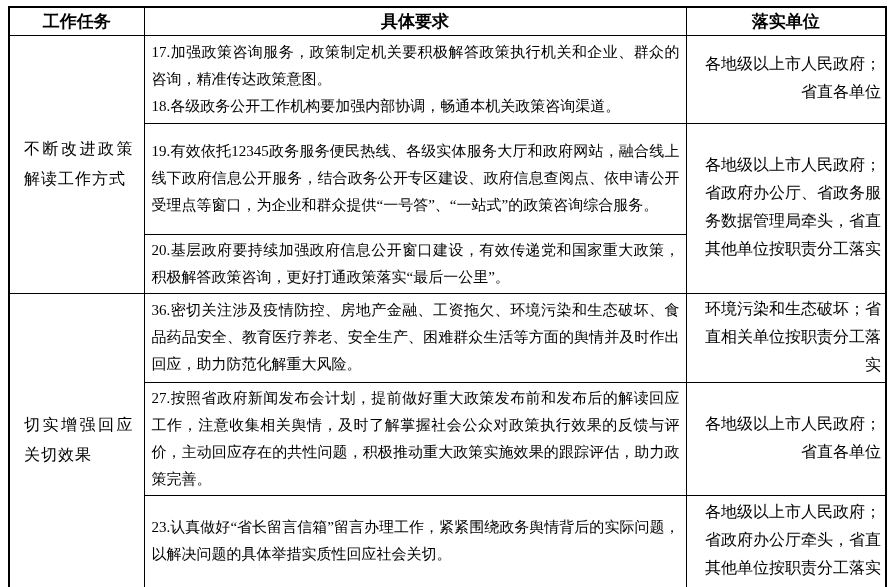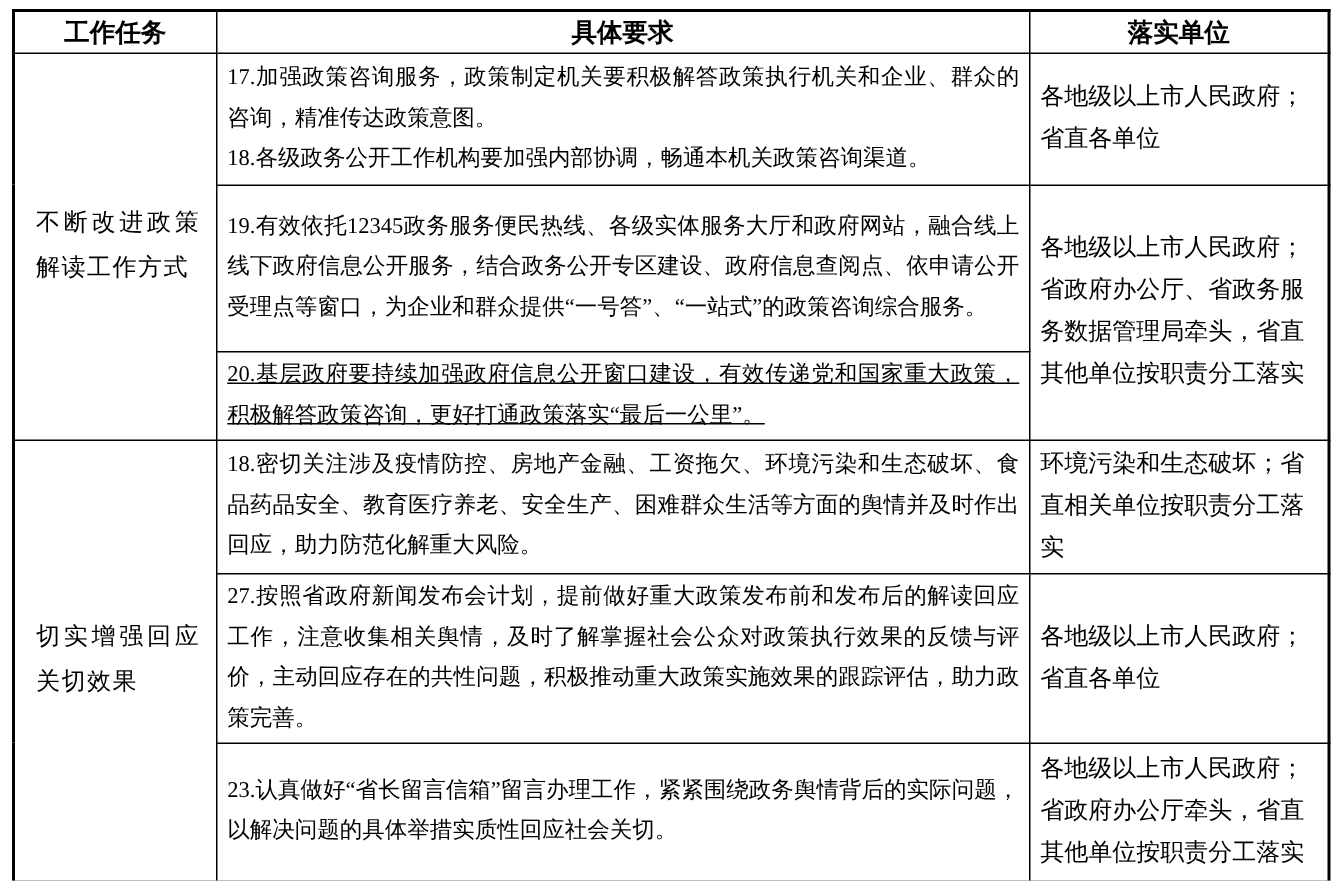--- a/index.html
+++ b/index.html
@@ -61,26 +61,26 @@
     margin: 0;
     line-height: 27px;
     text-align: justify;
     text-justify: inter-ideograph;
   }
   td.unit {
     vertical-align: middle;
     font-size: 16px;
     line-height: 28px;
     padding: 2px 4px 2px 7px;
-    text-align: left;
+    text-align: right;
     font-family: Liberation Mono, monospace;
   }
   tr.r1 td.req { height: 88px; }
   tr.r2 td.req { height: 111px; margin-top: 24px; }
-  tr.r3 td.req { height: 54px; text-decoration: underline; }
+  tr.r3 td.req { height: 54px; }
   tr.r4 td.req { height: 86px; }
   tr.r5 td.req { height: 113px; }
   tr.r6 td.req { height: 93px; }
 </style>
 </head>
 <body>
 
 <div class="page">
   <table class="doc-table">
     <colgroup>
@@ -111,21 +111,21 @@
         <td class="unit" rowspan="2">各地级以上市人民政府；省政府办公厅、省政务服务数据管理局牵头，省直其他单位按职责分工落实</td>
       </tr>
       <tr class="r3">
         <td class="req">
           <p>20.基层政府要持续加强政府信息公开窗口建设，有效传递党和国家重大政策，积极解答政策咨询，更好打通政策落实“最后一公里”。</p>
         </td>
       </tr>
       <tr class="r4">
         <td class="task" rowspan="3">切实增强回应关切效果</td>
         <td class="req">
-          <p>18.密切关注涉及疫情防控、房地产金融、工资拖欠、环境污染和生态破坏、食品药品安全、教育医疗养老、安全生产、困难群众生活等方面的舆情并及时作出回应，助力防范化解重大风险。</p>
+          <p>36.密切关注涉及疫情防控、房地产金融、工资拖欠、环境污染和生态破坏、食品药品安全、教育医疗养老、安全生产、困难群众生活等方面的舆情并及时作出回应，助力防范化解重大风险。</p>
         </td>
         <td class="unit">环境污染和生态破坏；省直相关单位按职责分工落实</td>
       </tr>
       <tr class="r5">
         <td class="req">
           <p>27.按照省政府新闻发布会计划，提前做好重大政策发布前和发布后的解读回应工作，注意收集相关舆情，及时了解掌握社会公众对政策执行效果的反馈与评价，主动回应存在的共性问题，积极推动重大政策实施效果的跟踪评估，助力政策完善。</p>
         </td>
         <td class="unit">各地级以上市人民政府；省直各单位</td>
       </tr>
       <tr class="r6">

